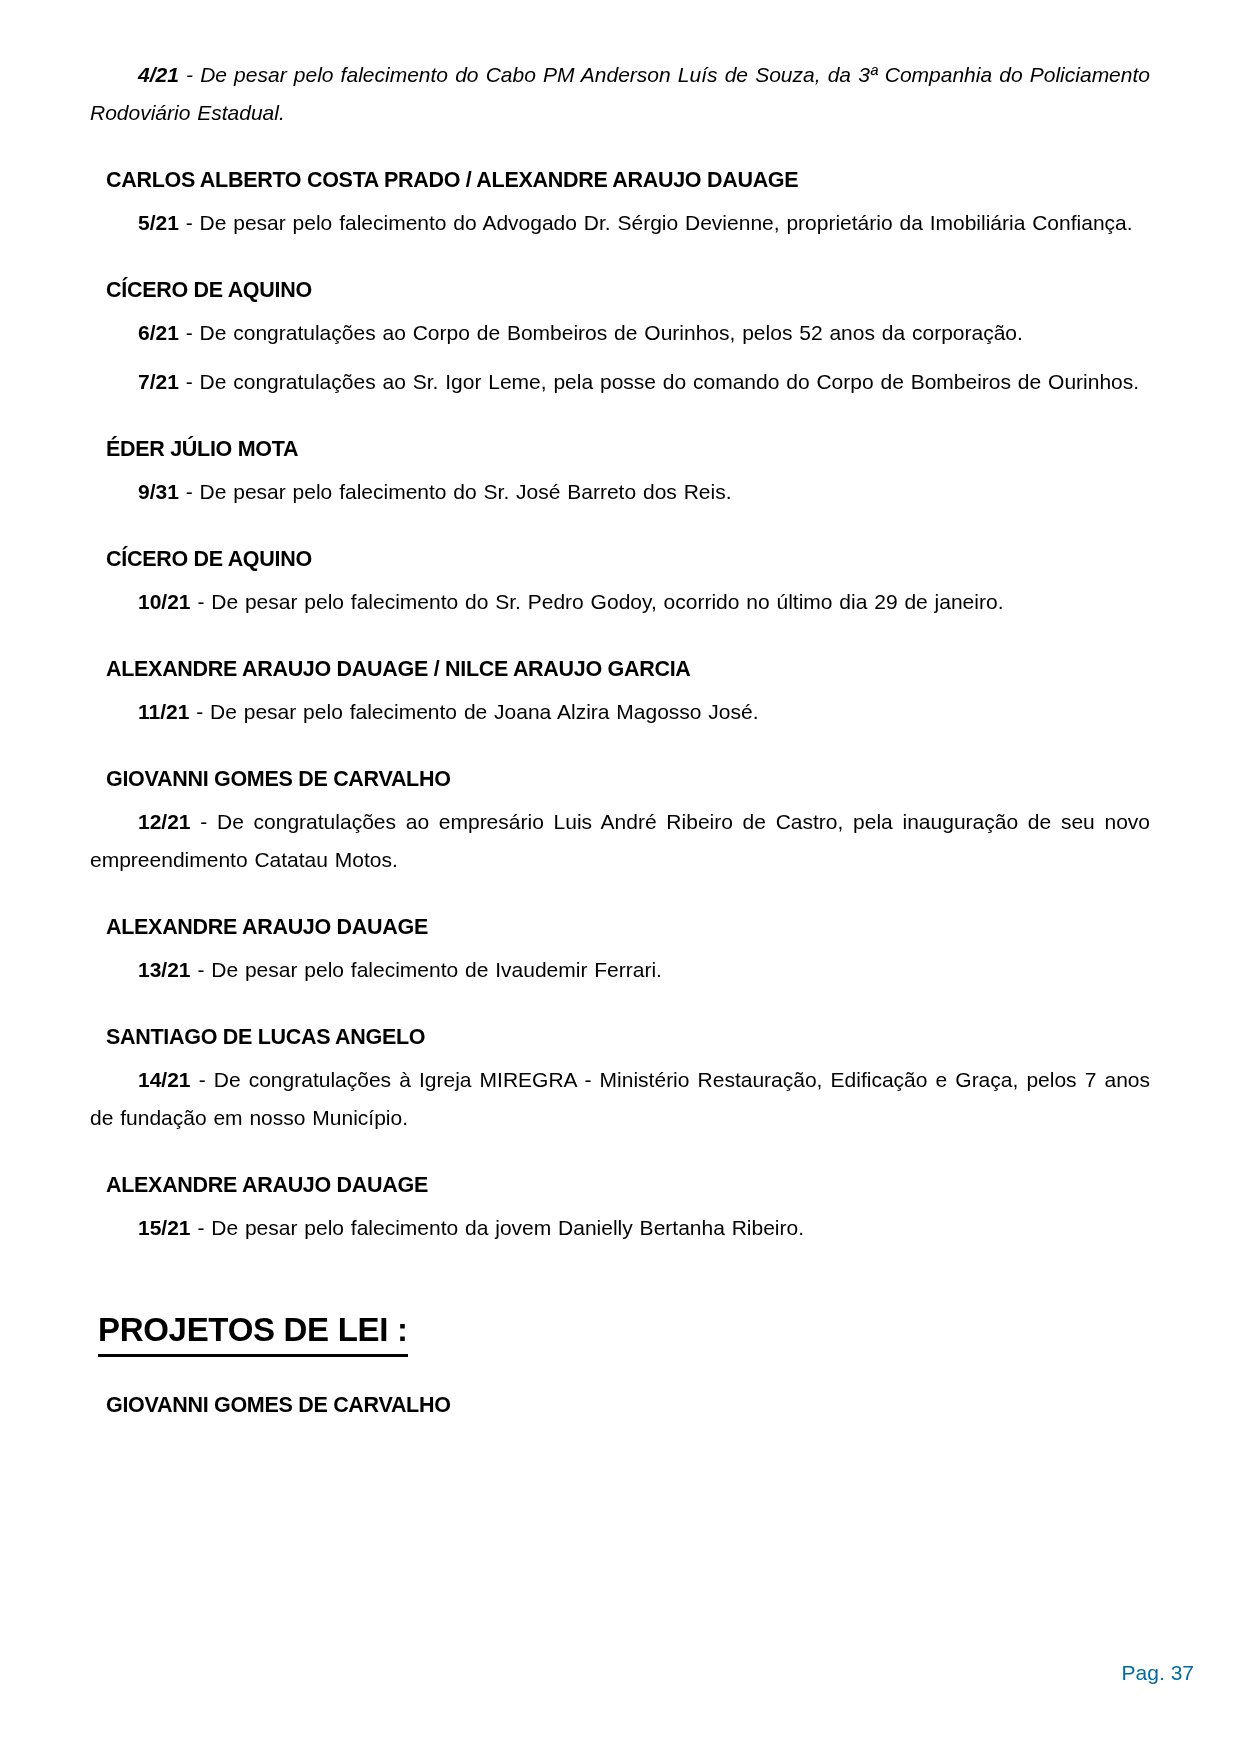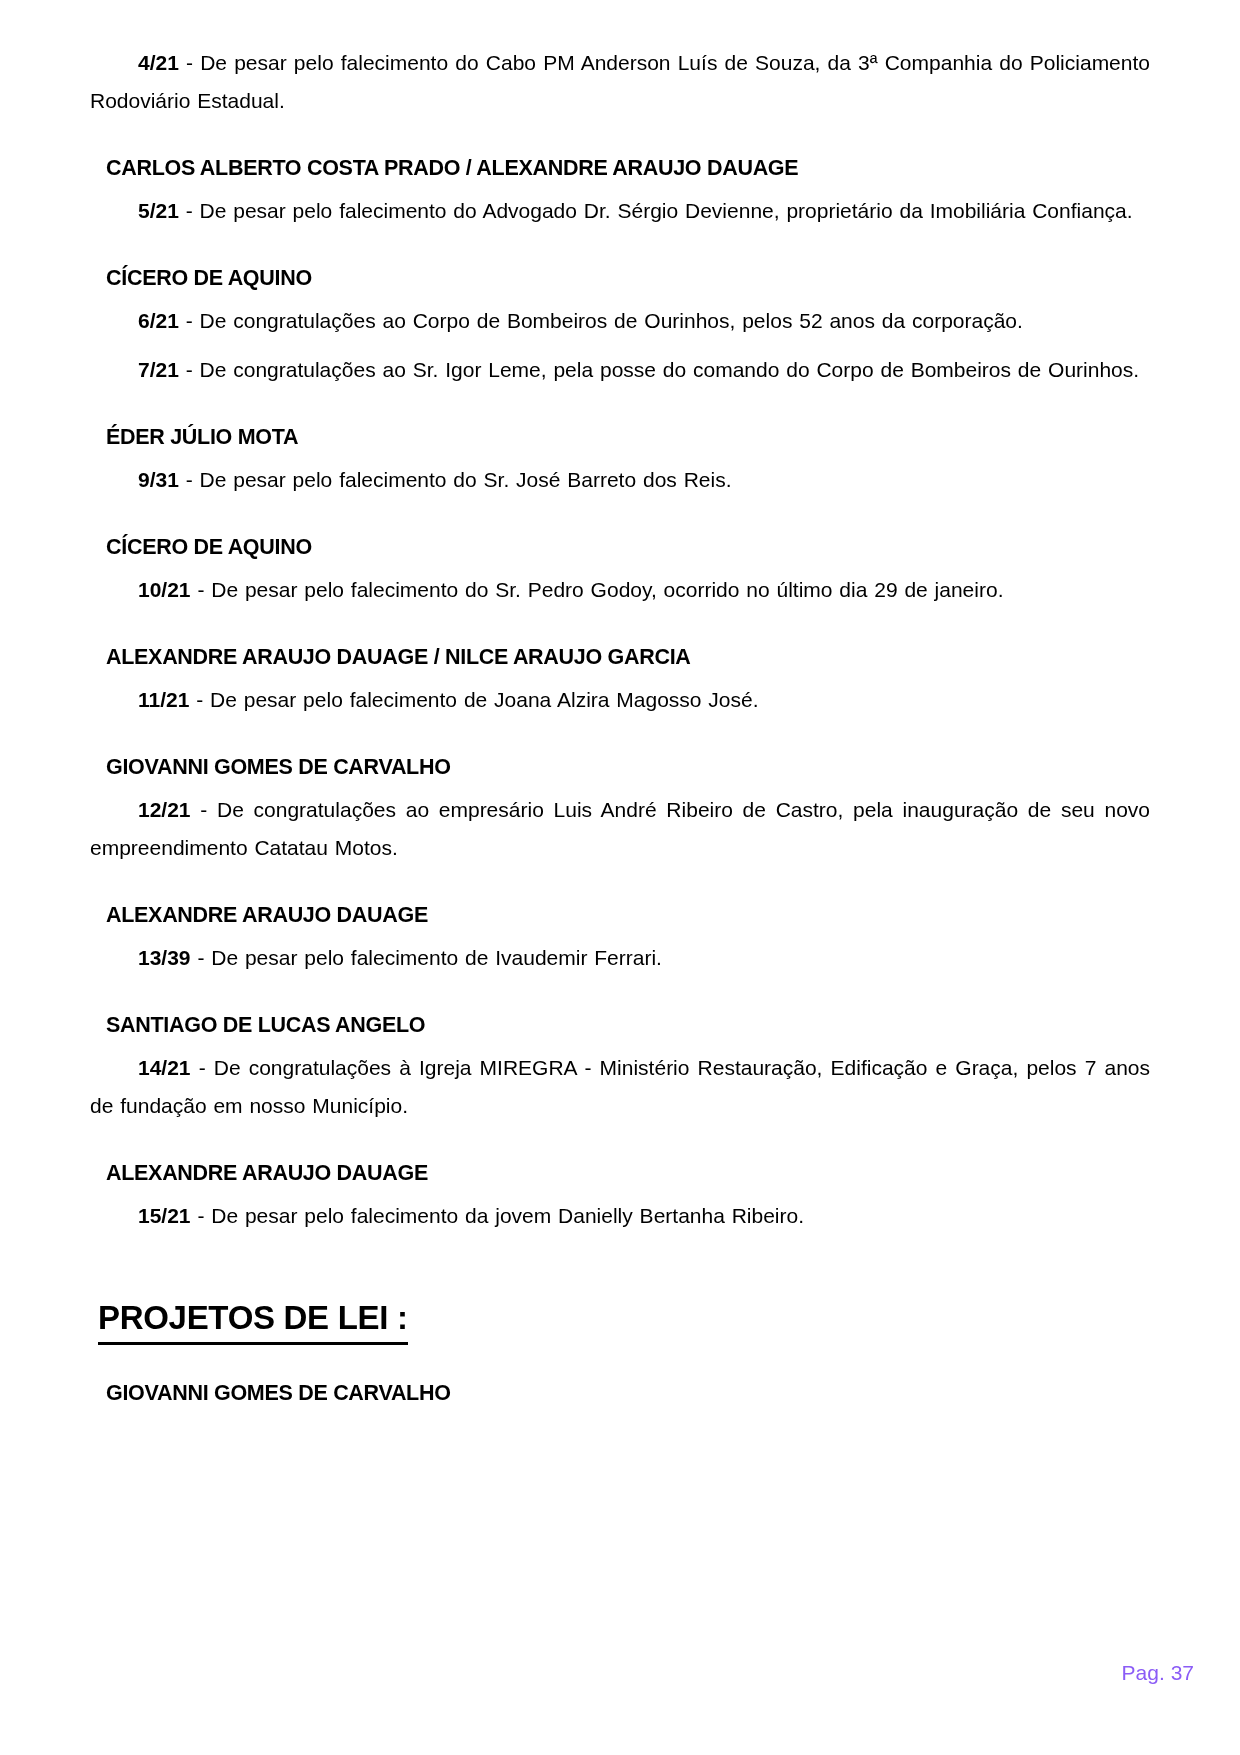--- a/index.html
+++ b/index.html
@@ -37,42 +37,42 @@
   
   .author {
     margin: 29px 0 5px 16px;
     font-size: 21.5px;
     line-height: 38px;
     font-weight: bold;
     letter-spacing: -0.3px;
     text-align: left;
   }
   .page > .author:first-child,
-  .page > .item:first-child { margin-top: 0; }
+  .page > .item:first-child { margin-top: 12px; font-style: italic; }
   
   .section-title {
     margin: 62px 0 27px 8px;
     font-size: 33px;
     line-height: 42px;
     font-weight: bold;
     letter-spacing: -0.3px;
   }
   .section-title .underline {
     display: inline-block;
     border-bottom: 3px solid #000000;
     padding-bottom: 3px;
   }
   
   .footer {
     position: absolute;
     top: 1661px;
     right: 46px;
     font-size: 21px;
     line-height: 24px;
-    color: #8b5cf6;
+    color: #0369a1;
   }
 </style>
 </head>
 <body>
 
 <div class="page" id="page">
 
   <p class="item"><span class="num">4/21</span><span> - </span><span>De pesar pelo falecimento do Cabo PM Anderson Luís de Souza, da 3ª Companhia do Policiamento Rodoviário Estadual.</span></p>
     <h3 class="author">CARLOS ALBERTO COSTA PRADO / ALEXANDRE ARAUJO DAUAGE</h3>
     <p class="item"><span class="num">5/21</span><span> - </span><span>De pesar pelo falecimento do Advogado Dr. Sérgio Devienne, proprietário da Imobiliária Confiança.</span></p>
@@ -81,21 +81,21 @@
     <p class="item"><span class="num">7/21</span><span> - </span><span>De congratulações ao Sr. Igor Leme, pela posse do comando do Corpo de Bombeiros de Ourinhos.</span></p>
     <h3 class="author">ÉDER JÚLIO MOTA</h3>
     <p class="item"><span class="num">9/31</span><span> - </span><span>De pesar pelo falecimento do Sr. José Barreto dos Reis.</span></p>
     <h3 class="author">CÍCERO DE AQUINO</h3>
     <p class="item"><span class="num">10/21</span><span> - </span><span>De pesar pelo falecimento do Sr. Pedro Godoy, ocorrido no último dia 29 de janeiro.</span></p>
     <h3 class="author">ALEXANDRE ARAUJO DAUAGE / NILCE ARAUJO GARCIA</h3>
     <p class="item"><span class="num">11/21</span><span> - </span><span>De pesar pelo falecimento de Joana Alzira Magosso José.</span></p>
     <h3 class="author">GIOVANNI GOMES DE CARVALHO</h3>
     <p class="item"><span class="num">12/21</span><span> - </span><span>De congratulações ao empresário Luis André Ribeiro de Castro, pela inauguração de seu novo empreendimento Catatau Motos.</span></p>
     <h3 class="author">ALEXANDRE ARAUJO DAUAGE</h3>
-    <p class="item"><span class="num">13/39</span><span> - </span><span>De pesar pelo falecimento de Ivaudemir Ferrari.</span></p>
+    <p class="item"><span class="num">13/21</span><span> - </span><span>De pesar pelo falecimento de Ivaudemir Ferrari.</span></p>
     <h3 class="author">SANTIAGO DE LUCAS ANGELO</h3>
     <p class="item"><span class="num">14/21</span><span> - </span><span>De congratulações à Igreja MIREGRA - Ministério Restauração, Edificação e Graça, pelos 7 anos de fundação em nosso Município.</span></p>
     <h3 class="author">ALEXANDRE ARAUJO DAUAGE</h3>
     <p class="item"><span class="num">15/21</span><span> - </span><span>De pesar pelo falecimento da jovem Danielly Bertanha Ribeiro.</span></p>
     <h2 class="section-title"><span class="underline">PROJETOS DE LEI :</span></h2>
     <h3 class="author">GIOVANNI GOMES DE CARVALHO</h3>
     <div class="footer">Pag. 37</div>
 </div>
 
 </body></html>

